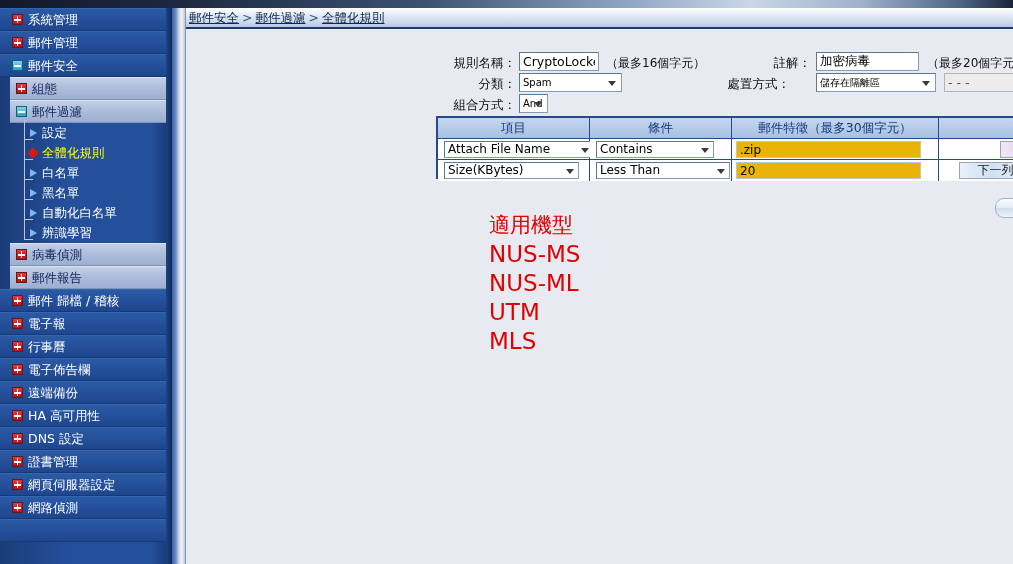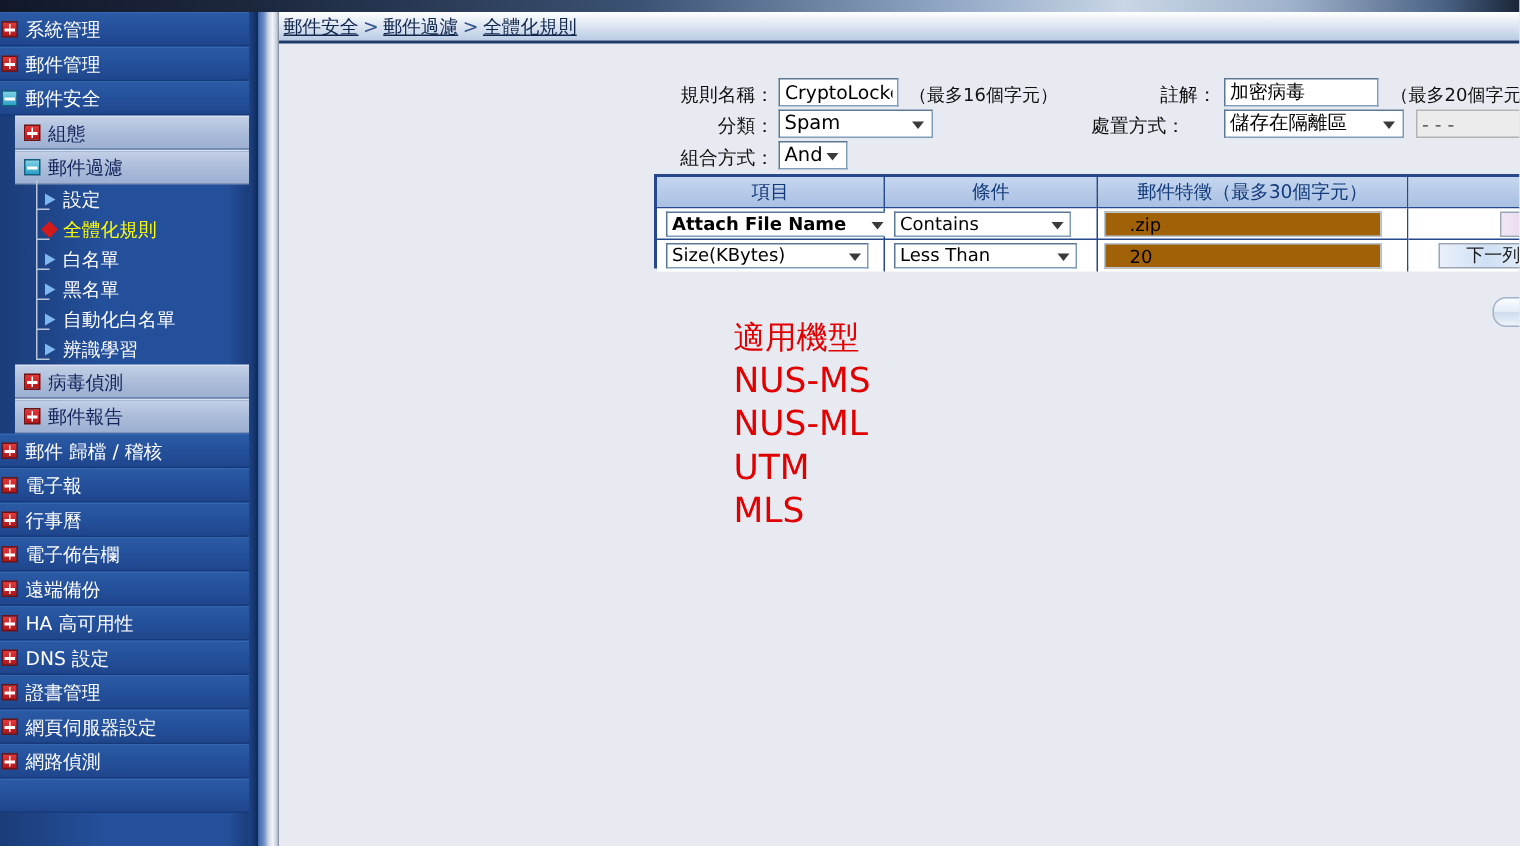--- a/index.html
+++ b/index.html
@@ -29,21 +29,21 @@
     border-right:1px solid #8a97aa;
   }
   .sb-edge{
     position:absolute;left:166px;top:8px;width:6px;height:556px;
     background:linear-gradient(to right,#1e4486,#102a58);
   }
 
   .lv1{
     position:relative;height:21px;line-height:21px;
     color:#ffffff;font-size:12.5px;
-    padding-left:1px;
+    padding-left:12px;
     border-bottom:1px solid #17397a;
     border-top:1px solid #3365b0;
     background:linear-gradient(to bottom,#2b5aa5 0%,#24509b 50%,#1f468c 100%);
     white-space:nowrap;cursor:pointer;
   }
   .lv2{
     position:relative;height:21px;line-height:21px;
     margin-left:10px;width:152px;
     color:#14255c;font-size:12.5px;
     padding-left:6px;
@@ -115,21 +115,21 @@
     font-size:12.5px;color:#000;background:#fff;
     border:1px solid #7f9db9;border-top-color:#5a7795;border-left-color:#5a7795;
     padding:1px 3px;box-sizing:border-box;height:19px;
   }
   input.dis{
     background:#ececec;color:#555;border:1px solid #b3b3b3;
   }
   .sel-wrap{
     position:absolute;height:19px;box-sizing:border-box;
     background:#fff;border:1px solid #7f9db9;border-top-color:#5a7795;border-left-color:#5a7795;
-    font-size:13px;line-height:17px;padding-left:3px;color:#000;
+    font-size:10px;line-height:17px;padding-left:3px;color:#000;
     white-space:nowrap;overflow:hidden;cursor:pointer;
   }
   .sel-wrap .carat{
     position:absolute;right:5px;top:7px;width:0;height:0;
     border-left:4px solid transparent;border-right:4px solid transparent;border-top:5px solid #3a3a3a;
   }
 
   
   .tbl{
     position:absolute;left:250px;top:108px;width:709px;height:63px;
@@ -152,21 +152,21 @@
     position:absolute;left:6px;top:2px;height:17px;box-sizing:border-box;
     background:#fff;border:1px solid #7f9db9;border-top-color:#5a7795;border-left-color:#5a7795;
     font-size:12px;line-height:15px;padding-left:3px;white-space:nowrap;overflow:hidden;cursor:pointer;
   }
   .cellsel .carat{
     position:absolute;right:4px;top:6px;width:0;height:0;
     border-left:4px solid transparent;border-right:4px solid transparent;border-top:5px solid #3a3a3a;
   }
   .cellinp{
     position:absolute;left:4px;top:2px;height:17px;width:185px;box-sizing:border-box;
-    background:#a16207;border:1px solid #b9c6d6;font-size:12px;line-height:15px;padding-left:16px;
+    background:#eab308;border:1px solid #b9c6d6;font-size:12px;line-height:15px;padding-left:3px;
     color:#000;font-family:"DejaVu Sans","Liberation Sans",sans-serif;
   }
   .minibtn{
     position:absolute;top:2px;height:17px;box-sizing:border-box;
     border:1px solid #9aa5b5;font-size:12px;text-align:center;line-height:15px;
     color:#1a1a1a;cursor:pointer;
   }
   .mb-del{background:linear-gradient(to right,#f0e6f5 0%,#e3cfe9 45%,#f5e9f7 100%);}
   .mb-next{background:linear-gradient(to right,#e9f0fa 0%,#cfe0f4 45%,#eef4fc 100%);}
 
@@ -246,53 +246,53 @@
       </div>
 
       <div class="fl" style="left:424px;top:47px;width:180px;">處置方式：</div>
       <div class="sel-wrap" style="left:630px;top:44px;width:120px;">
         <span>儲存在隔離區</span>
         <span class="carat"></span>
       </div>
       <input class="txt dis" style="left: 758px; top: 44px; width: 146px;" disabled="" value="- - -">
 
       <div class="fl" style="left:185px;top:68px;width:145px;">組合方式：</div>
-      <div class="sel-wrap" style="left:333px;top:65px;width:46px;">
+      <div class="sel-wrap" style="left:333px;top:65px;width:29px;">
         <span>And</span>
         <span class="carat"></span>
       </div>
     </div>
 
     <div class="tbl" id="rule-table">
         <div class="tr">
           <div class="th c1">項目</div>
           <div class="th c2">條件</div>
           <div class="th c3">郵件特徵（最多30個字元）</div>
           <div class="th c4">變更</div>
         </div>
         <div class="tr">
           <div class="td c1">
-            <div class="cellsel" style="width: 150px; font-weight: bold;"><span>Attach File Name</span><span class="carat"></span></div>
+            <div class="cellsel" style="width: 150px;"><span>Attach File Name</span><span class="carat"></span></div>
           </div>
           <div class="td c2">
             <div class="cellsel" style="width: 118px;"><span>Contains</span><span class="carat"></span></div>
           </div>
           <div class="td c3">
             <input class="cellinp" value=".zip" style="">
           </div>
           <div class="td c4">
             <div class="minibtn mb-del" style="left: 61px; width: 73px;">刪除</div>
           </div>
         </div>
         <div class="tr">
           <div class="td c1">
             <div class="cellsel" style="width: 135px;"><span>Size(KBytes)</span><span class="carat"></span></div>
           </div>
           <div class="td c2">
-            <div class="cellsel" style="width: 122px;"><span>Less Than</span><span class="carat"></span></div>
+            <div class="cellsel" style="width: 134px;"><span>Less Than</span><span class="carat"></span></div>
           </div>
           <div class="td c3">
             <input class="cellinp" value="20" style="">
           </div>
           <div class="td c4">
             <div class="minibtn mb-next" style="left: 20px; width: 73px;">下一列</div>
           </div>
         </div>
       </div>
 

